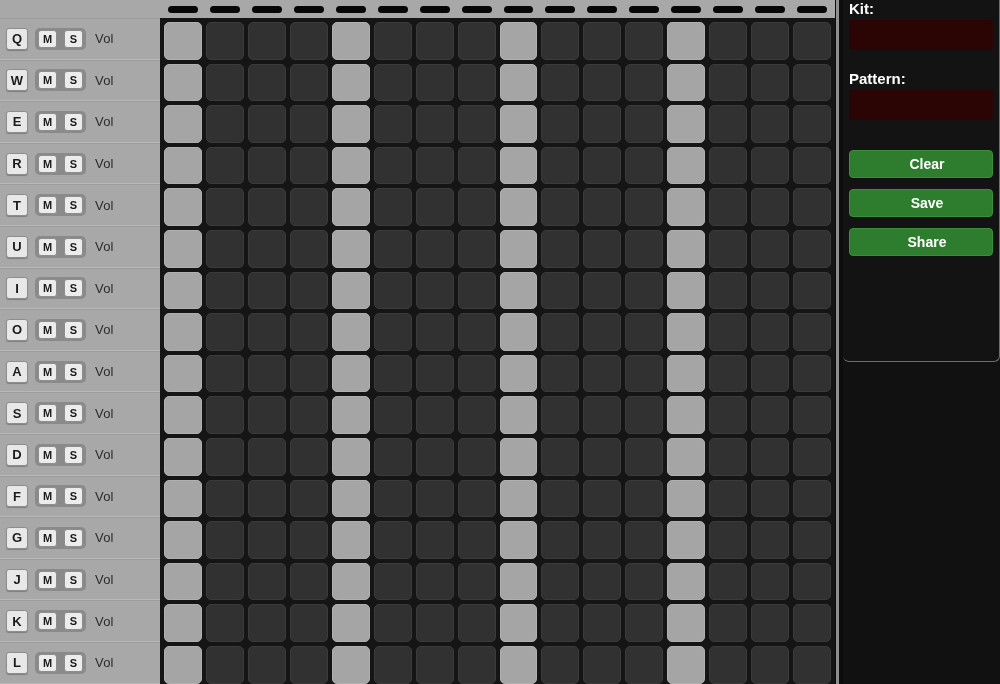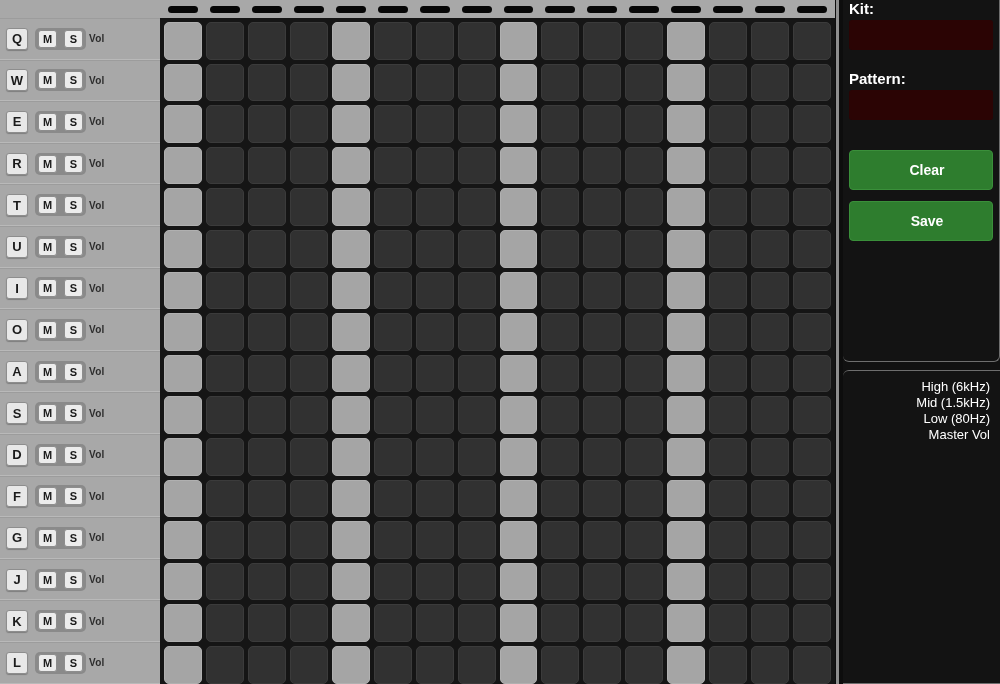--- a/index.html
+++ b/index.html
@@ -55,24 +55,24 @@
   }
   .ms-btn {
     width: 19px; height: 18px;
     background: #ececec;
     border-radius: 3px;
     border: 1px solid #8d8d8d;
     display: flex; align-items: center; justify-content: center;
     font-size: 11px; font-weight: bold; color: #1b1b1b;
   }
   .vol-label {
-    margin-left: 3px;
-    font-size: 10px;
+    margin-left: 9px;
+    font-size: 13px;
     color: #2c2c2c;
-    font-weight: bold;
+    font-weight: normal;
     letter-spacing: 0.2px;
   }
 
   
   #sequencer {
     width: 675px;
     flex: 0 0 675px;
     height: 684px;
     background: #151515;
     position: relative;
@@ -162,21 +162,21 @@
     border: none;
     border-radius: 3px;
     width: 100%;
     color: #d8b8b8;
     font-size: 12px;
     font-family: "Liberation Sans", sans-serif;
     padding: 0 6px;
     outline: none;
   }
   .action-btn {
-    height: 40px;
+    height: 28px;
     background: #2e7d2e;
     border: 1px solid #3a8f3a;
     border-radius: 4px;
     color: #ffffff;
     font-size: 14px;
     font-weight: bold;
     font-family: "Liberation Sans", sans-serif;
     cursor: pointer;
     width: 100%;
     display: flex;
@@ -658,25 +658,20 @@
     <div id="right-gutter"></div>
     <div id="right-stack">
 
       <div id="controls-panel">
         <div class="field-label">Kit:</div>
         <input class="text-field" id="kit-input" value="" style="">
         <div class="field-label second">Pattern:</div>
         <input class="text-field" id="pattern-input" value="" style="">
         <button class="action-btn" id="btn-clear">Clear</button>
         <button class="action-btn" id="btn-save">Save</button>
-      </div>
-
-      <div id="mixer-panel">
-        <div class="eq-label">High (6kHz)</div>
-        <div class="eq-label">Mid (1.5kHz)</div>
-        <div class="eq-label">Low (80Hz)</div>
-        <div class="eq-label">Master Vol</div>
-      </div>
+        <button class="action-btn" id="btn-share">Share</button>
+      </div>
+
 
     </div>
   </div>
 
 </div>
 
 </body></html>

